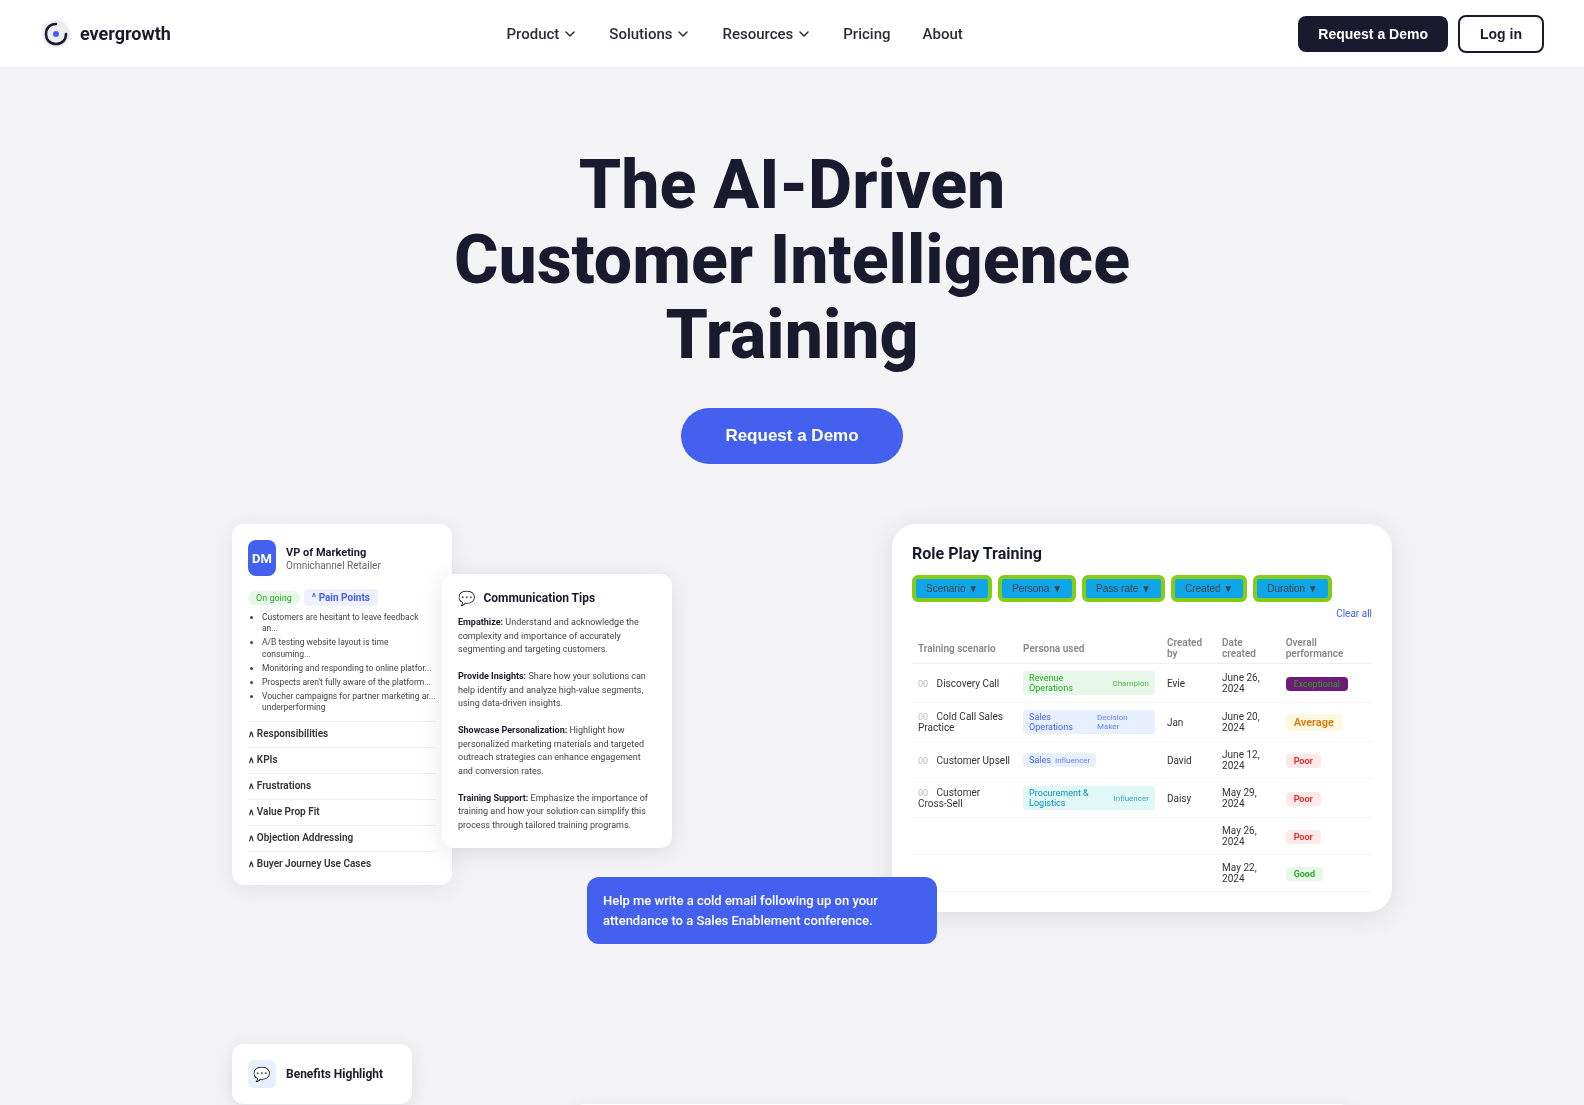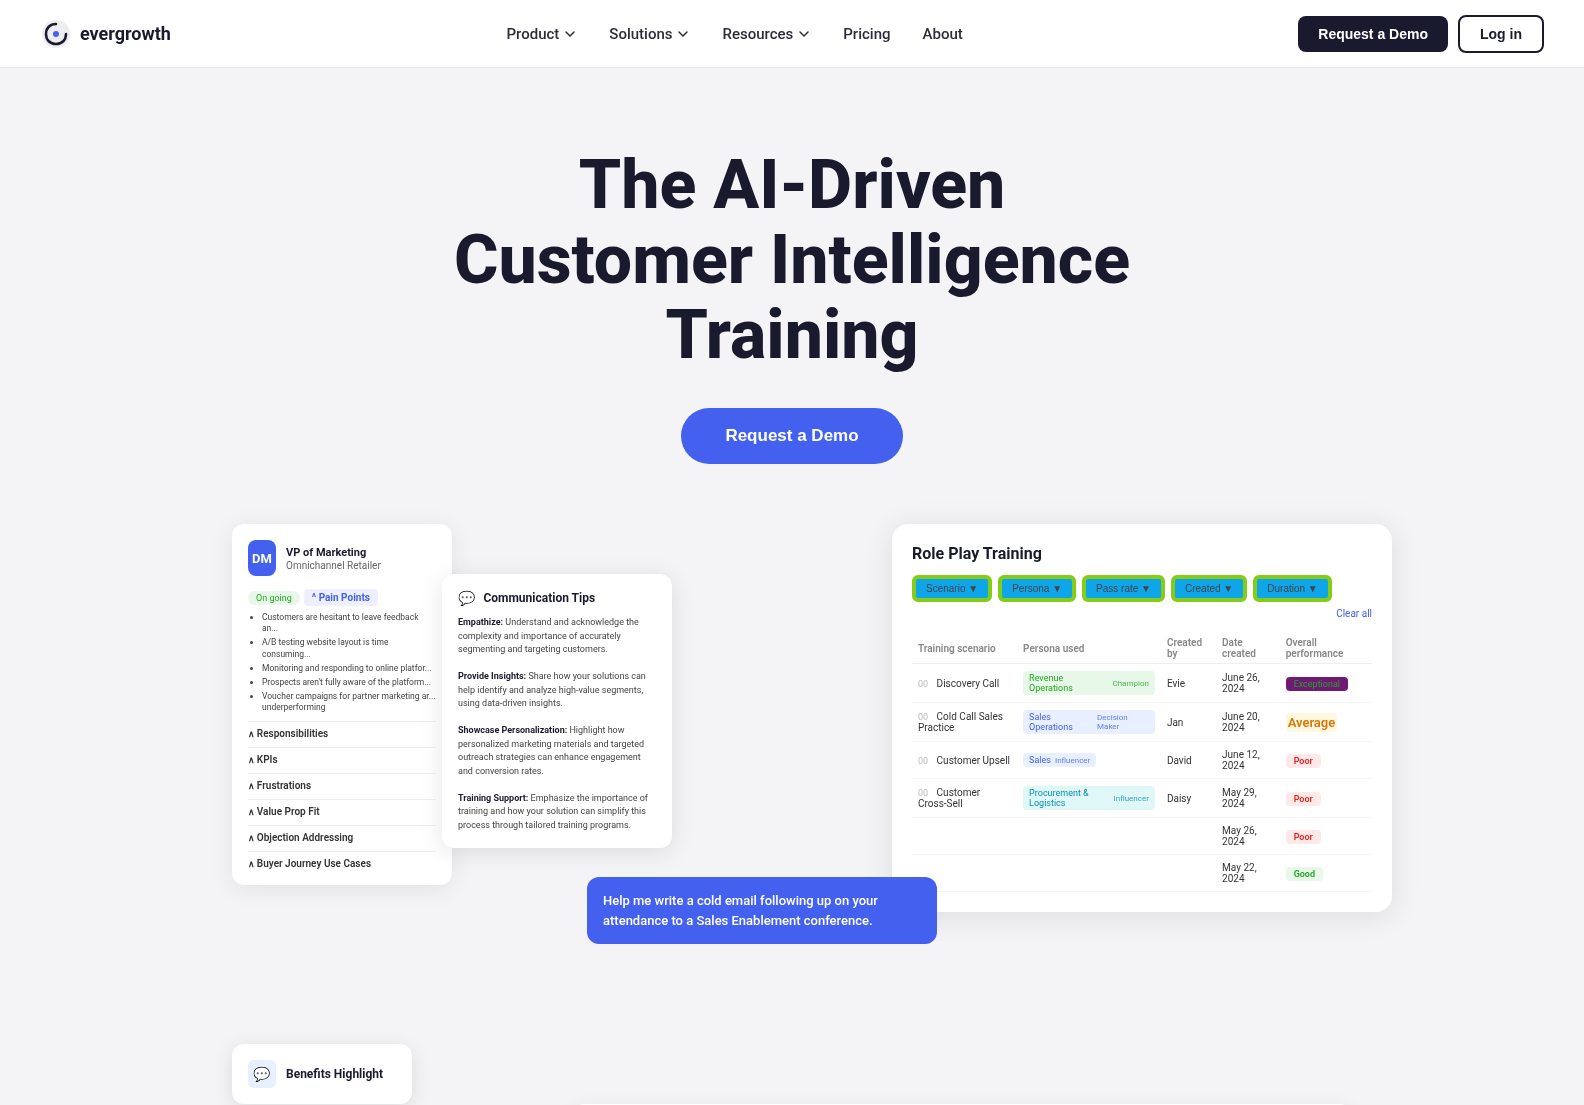--- a/index.html
+++ b/index.html
@@ -234,21 +234,21 @@
       color: #1a1a2e;
     }
 
     
     .card-roleplay {
       position: absolute;
       right: 0;
       top: 0;
       width: 500px;
       background: #fff;
-      border-radius: 16px;
+      border-radius: 24px;
       box-shadow: 0 4px 30px rgba(0,0,0,0.1);
       padding: 20px;
       z-index: 10;
     }
     .roleplay-title {
       font-size: 16px;
       font-weight: 700;
       color: #1a1a2e;
       margin-bottom: 12px;
     }
@@ -297,21 +297,21 @@
       align-items: center;
       gap: 4px;
       font-size: 9px;
       padding: 2px 6px;
       border-radius: 4px;
     }
     .chip-green { background: #e8f8e8; color: #22a622; }
     .chip-blue { background: #e8f0ff; color: #4361ee; }
     .chip-teal { background: #e0f7f7; color: #0891b2; }
     .badge-exceptional { background: #701a75; color: #22a622; font-size: 9px; padding: 2px 8px; border-radius: 4px; font-weight: 400; }
-    .badge-average { background: #fff8e0; color: #d97706; font-size: 13px; padding: 2px 2px; border-radius: 4px; font-weight: 600; }
+    .badge-average { background: #fff8e0; color: #d97706; font-size: 11px; padding: 2px 8px; border-radius: 4px; font-weight: 600; }
     .badge-poor { background: #fee8e8; color: #dc2626; font-size: 9px; padding: 2px 8px; border-radius: 4px; font-weight: 600; }
     .badge-good { background: #e8f8e8; color: #22a622; font-size: 9px; padding: 2px 8px; border-radius: 4px; font-weight: 600; }
 
     
     .card-chat-bubble {
       position: absolute;
       left: 395px;
       bottom: 80px;
       width: 350px;
       background: #4361ee;

